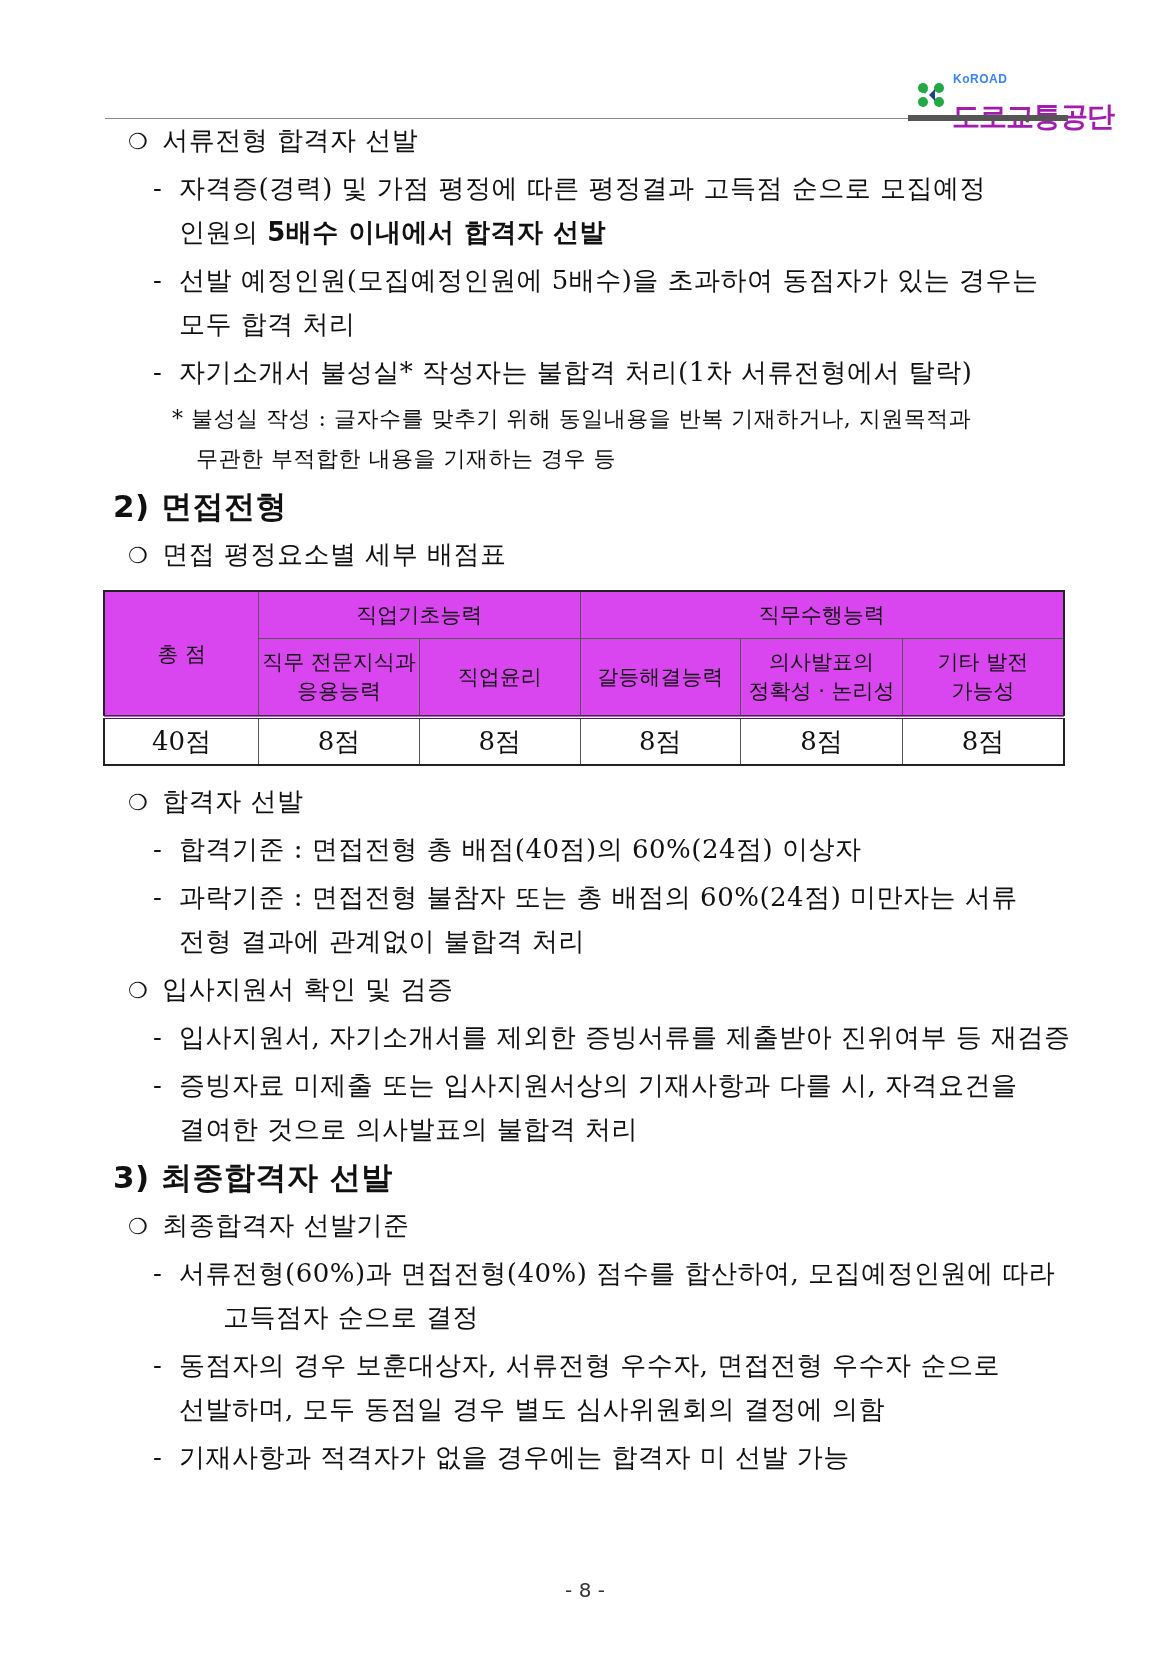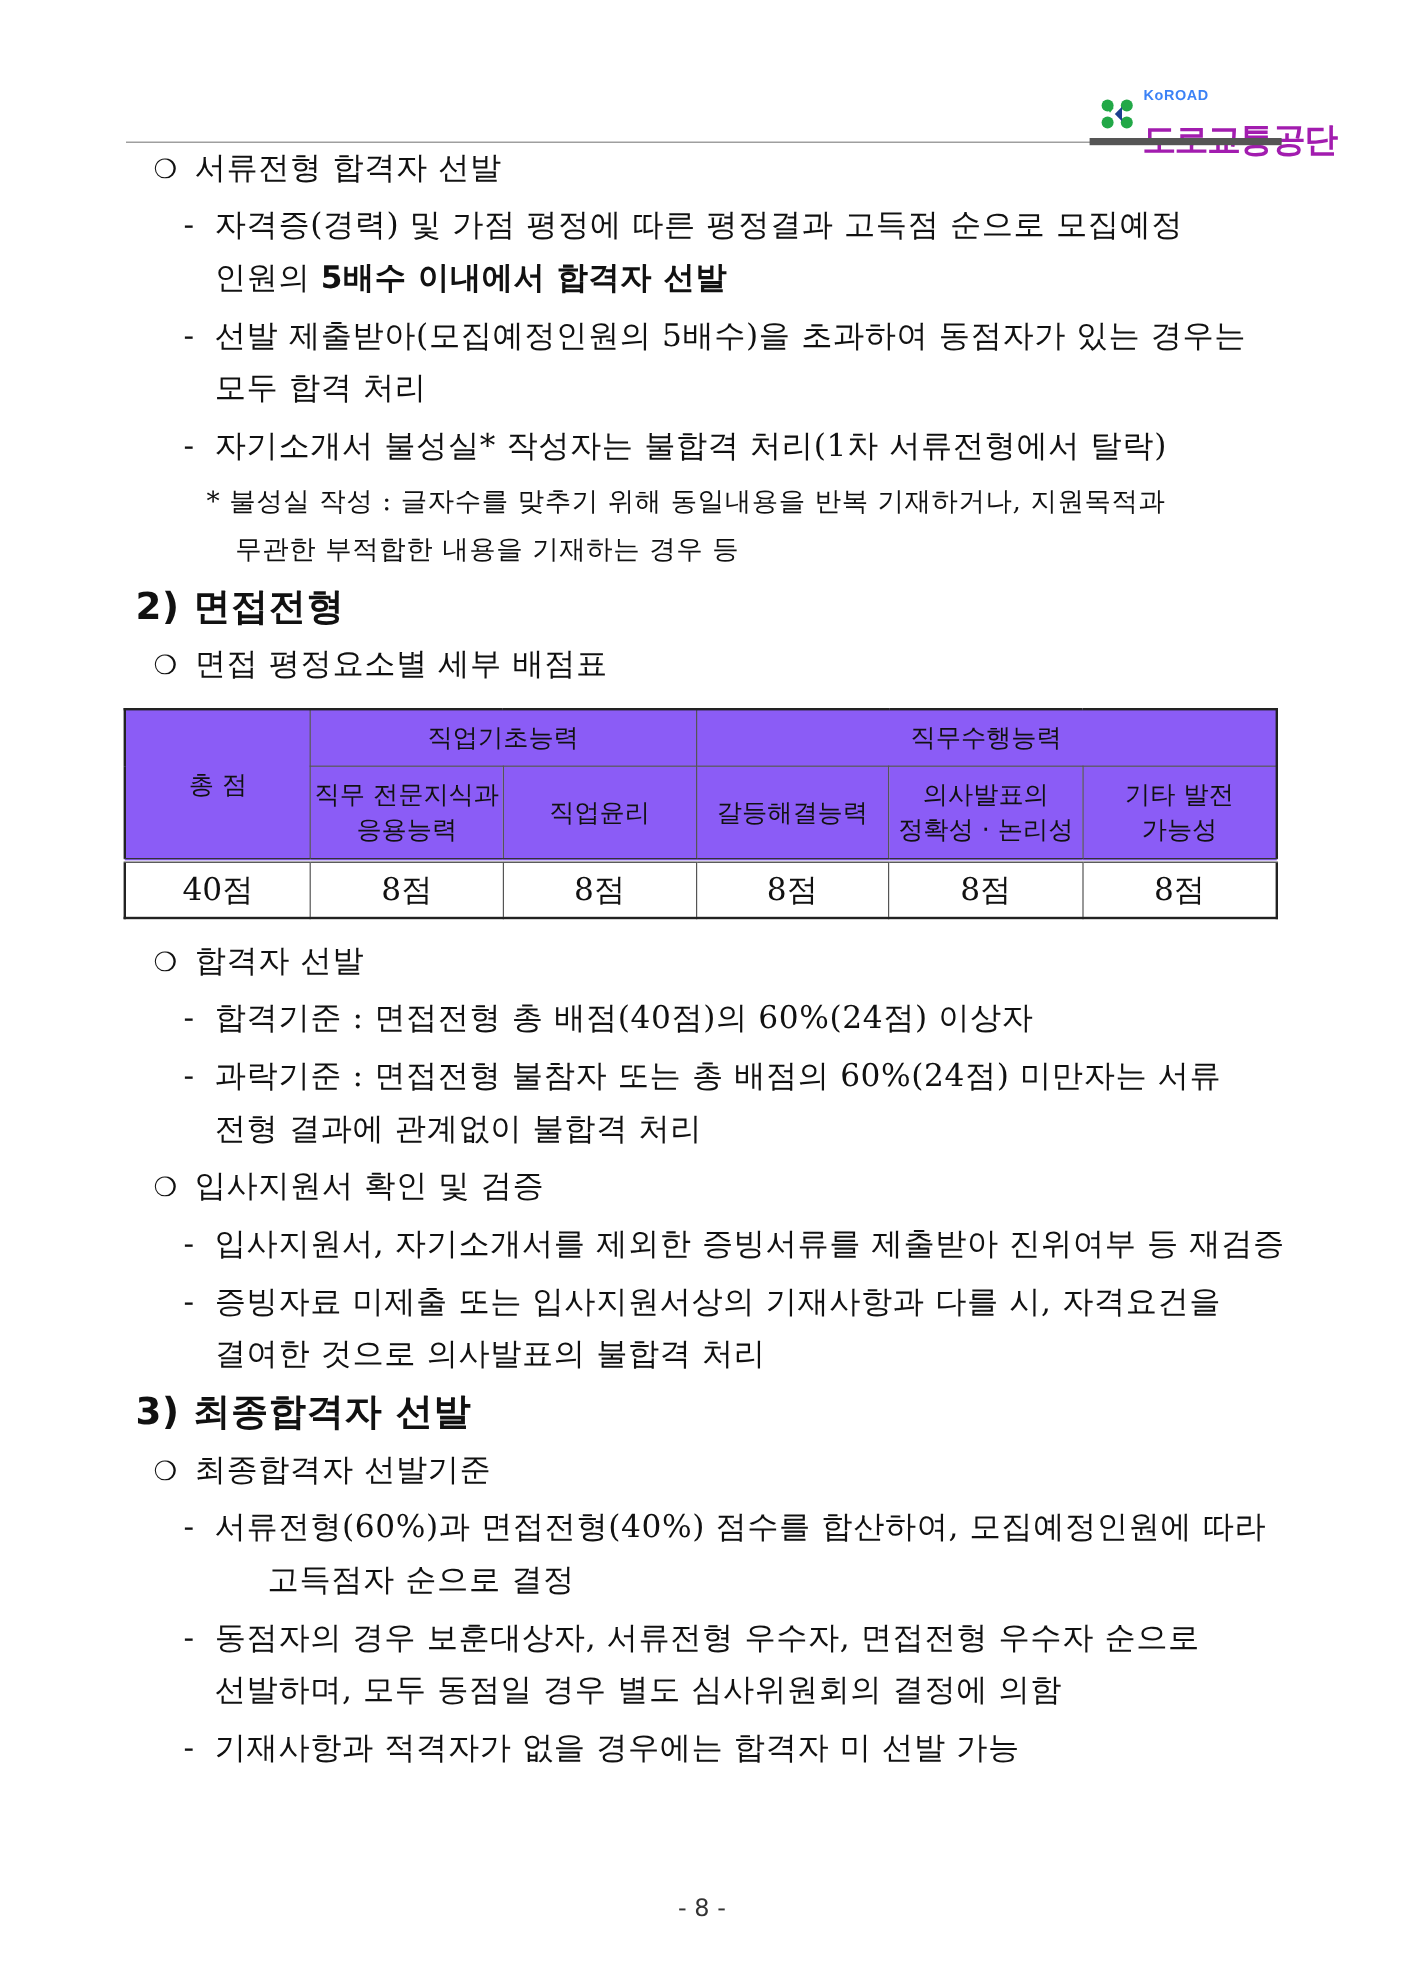--- a/index.html
+++ b/index.html
@@ -15,21 +15,21 @@
   .line { position: absolute; white-space: nowrap; font-size: 26px; line-height: 32px; letter-spacing: 0.5px; }
   .circle { font-family: "DejaVu Sans", sans-serif; font-size: 22px; margin-right: 14px; }
   .dash { display: inline-block; width: 26px; }
   .heading { font-weight: bold; font-family: "DejaVu Sans", sans-serif; font-size: 31px; }
   .note { font-size: 22px; }
   .b { font-weight: bold; font-family: "DejaVu Sans", sans-serif; }
 
   table.score { position: absolute; left: 103px; top: 590px; width: 962px; border-collapse: collapse;
                 border: 2px solid #222; font-family: "DejaVu Sans", sans-serif; font-size: 21px; }
   table.score td { border: 1px solid #555; text-align: center; vertical-align: middle; padding: 0; }
-  table.score tr.h1 td, table.score tr.h2 td { background: #8b5cf6; }
+  table.score tr.h1 td, table.score tr.h2 td { background: #d946ef; }
   table.score tr.h1 td { height: 46px; }
   table.score tr.h2 td { height: 76px; line-height: 29px; }
   table.score tr.data td { height: 45px; border-top: 4px double #333; font-family: "DejaVu Serif", serif; font-size: 26px; }
   .page-num { position: absolute; left: 0; width: 1170px; top: 1578px; text-align: center;
               font-family: "DejaVu Sans", sans-serif; font-size: 20px; color: #333; }
 </style>
 </head>
 <body>
 
 <div class="logo">
@@ -50,21 +50,21 @@
 <div class="line" style="left:128px; top:124px;">
   <span class="circle">❍</span><span>서류전형 합격자 선발</span>
 </div>
 <div class="line" style="left:153px; top:172px;">
   <span class="dash">-</span><span>자격증(경력) 및 가점 평정에 따른 평정결과 고득점 순으로 모집예정</span>
 </div>
 <div class="line" style="left:179px; top:216px;">
   <span>인원의 </span><span class="b">5배수 이내에서 합격자 선발</span>
 </div>
 <div class="line" style="left:153px; top:264px;">
-  <span class="dash">-</span><span>선발 제출받아(모집예정인원의 5배수)을 초과하여 동점자가 있는 경우는</span>
+  <span class="dash">-</span><span>선발 예정인원(모집예정인원에 5배수)을 초과하여 동점자가 있는 경우는</span>
 </div>
 <div class="line" style="left:179px; top:308px;">모두 합격 처리</div>
 <div class="line" style="left:153px; top:356px;">
   <span class="dash">-</span><span>자기소개서 불성실* 작성자는 불합격 처리(1차 서류전형에서 탈락)</span>
 </div>
 <div class="line note" style="left:172px; top:403px;">* 불성실 작성 : 글자수를 맞추기 위해 동일내용을 반복 기재하거나, 지원목적과</div>
 <div class="line note" style="left:196px; top:443px;">무관한 부적합한 내용을 기재하는 경우 등</div>
 
 <div class="line heading" style="left:113px; top:490px;">2) 면접전형</div>
 <div class="line" style="left:128px; top:538px;">

